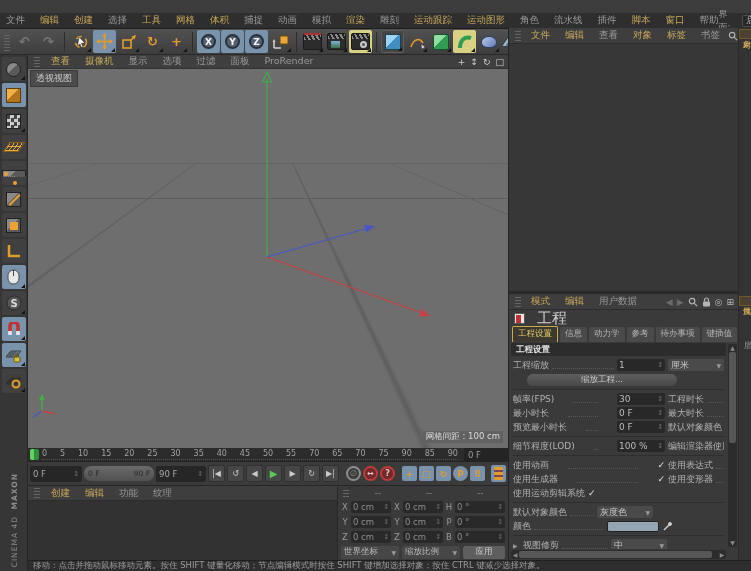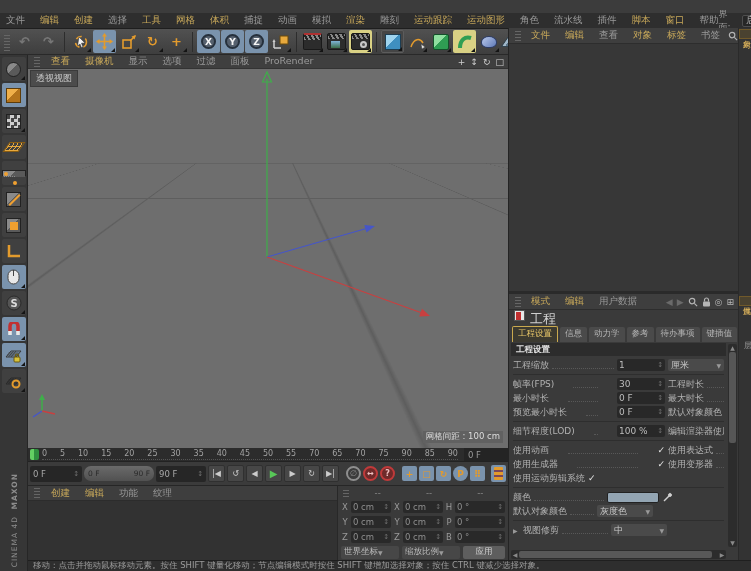--- a/index.html
+++ b/index.html
@@ -141,41 +141,41 @@
     border-left:1px solid #282828; border-top:1px solid #262626; font-size:8.5px; color:#999; }
   .c-head { height:13px; display:flex; align-items:center; gap:2px; padding:0 3px; }
   .c-head .hcell { flex:1; text-align:center; color:#8a8a8a; }
   .crow { height:15px; display:grid; grid-template-columns:8px 40px 8px 40px 8px 1fr; gap:2px;
     align-items:center; padding:0 3px; }
   .clabel { color:#9a9a9a; text-align:center; }
   .cfield { height:12px; background:#292929; border-radius:2px; display:flex; align-items:center;
     justify-content:space-between; padding:0 2px; color:#8f8f8f; }
   .c-foot { height:16px; display:flex; gap:3px; align-items:center; padding:0 3px; }
   .cdrop { flex:1; height:13px; background:#474747; border-radius:2px; display:flex; align-items:center;
-    padding:0 3px; color:#bdbdbd; }
+    justify-content:space-between; padding:0 3px; color:#bdbdbd; }
   .capply { width:42px; height:13px; background:#5e5e5e; border-radius:2px; color:#d5d5d5;
     display:flex; align-items:center; justify-content:center; }
 
   
   .rightpanel { position:absolute; left:508px; top:28px; width:243px; height:533px; background:#3a3a3a;
     border-left:1px solid #242424; display:flex; }
   .rp-main { flex:1; min-width:0; display:flex; flex-direction:column; position:relative; }
   .rp-tabs { width:13px; background:#333; border-left:1px solid #2a2a2a; position:relative; flex:none; }
   .vtab { position:absolute; left:0; width:13px; writing-mode:vertical-rl; font-size:8px; color:#999;
     text-align:center; padding:4px 0; }
   .vtab.gold { background:#4a4230; color:#ddb45c; border:1px solid #70592a; }
 
   .om-menu, .am-menu { height:16px; background:#3e3e3e; border-bottom:1px solid #2d2d2d;
     display:flex; align-items:center; gap:8px; padding:0 4px; font-size:9.5px; flex:none; }
   .m-right { margin-left:auto; display:flex; align-items:center; gap:4px; color:#b5b5b5; font-size:9px; }
   .m-right .dimico { color:#6a6a6a; }
   .om-body { height:247px; background:#373737; flex:none; }
   .splitter { height:3px; background:#2a2a2a; flex:none; }
 
-  .am-objrow { height:16px; display:flex; align-items:flex-start; gap:5px; padding:0 5px; font-size:13px;
+  .am-objrow { height:16px; display:flex; align-items:center; gap:12px; padding:0 5px; font-size:15px;
     color:#d0d0d0; flex:none; }
   .proj-ico { width:11px; height:11px; background:#e8e8e8; border:1px solid #555; position:relative; flex:none; }
   .proj-ico:after { content:""; position:absolute; left:1px; top:1px; width:5px; height:8px; background:#c23030; }
   .am-tabs { height:16px; display:flex; gap:2px; align-items:flex-end; padding:0 3px; flex:none; }
   .atab { padding:1px 5px 2px; font-size:8.5px; background:#4a4a4a; color:#b5b5b5; border-radius:2px 2px 0 0; white-space:nowrap; }
   .atab.active { background:#3c3a30; color:#e8c668; border:1px solid #c9a94e; border-bottom:none; }
   .am-section { height:13px; background:#2c2c2c; color:#e0e0e0; font-weight:bold; font-size:8.5px;
     display:flex; align-items:center; padding:0 5px; margin:1px 12px 0 2px; flex:none; }
   .am-rows { flex:1; overflow:hidden; padding:2px 14px 0 4px; font-size:9px; color:#b2b2b2; }
   .arow { height:14px; display:flex; align-items:center; gap:3px; }
@@ -685,20 +685,23 @@
           <span class="dots"></span>
           <span class="afield">
               <span>1</span>
               <span class="stp">↕</span>
             </span>
           <span class="adrop">
               <span>厘米</span>
               <span class="caret">▼</span>
             </span>
         </div>
+        <div class="abtn-row">
+            <span class="abtn">缩放工程...</span>
+          </div>
         <div class="adiv"></div>
         <div class="arow">
           <div class="half-l">
             <span class="alabel">帧率(FPS)</span>
               <span class="dots"></span>
             <span class="afield">
                 <span>30</span>
                 <span class="stp">↕</span>
               </span>
           </div>
@@ -770,36 +773,36 @@
               <span class="alabel">使用变形器</span>
               <span class="dots"></span>
             </div>
         </div>
         <div class="arow">
           <span class="alabel">使用运动剪辑系统</span>
           <span class="achk">✓</span>
         </div>
         <div class="adiv"></div>
         <div class="arow">
+          <span class="alabel">默认对象颜色</span>
+          <span class="dots" style="max-width:24px;"></span>
+          <span class="adrop">
+              <span>灰度色</span>
+              <span class="caret">▼</span>
+            </span>
+        </div>
+        <div class="arow">
           <span class="alabel">颜色</span>
           <span class="dots" style="max-width:70px;"></span>
           <span class="swatch" style="background-color: rgb(147, 165, 179);"></span>
           <svg width="11" height="11" viewBox="0 0 11 11">
             <line x1="2" y1="9" x2="7" y2="4" stroke="#d0d0d0" stroke-width="1.5"></line>
             <rect x="6.2" y="1.2" width="3.5" height="3.5" rx="1" fill="#d0d0d0" transform="rotate(45 8 3)"></rect>
           </svg>
         </div>
-        <div class="arow">
-          <span class="alabel">默认对象颜色</span>
-          <span class="dots" style="max-width:24px;"></span>
-          <span class="adrop">
-              <span>灰度色</span>
-              <span class="caret">▼</span>
-            </span>
-        </div>
         <div class="adiv"></div>
         <div class="arow">
           <span class="aexp">▶</span>
           <span class="alabel">视图修剪</span>
           <span class="dots" style="max-width:46px;"></span>
           <span class="adrop">
               <span>中</span>
               <span class="caret">▼</span>
             </span>
         </div>

